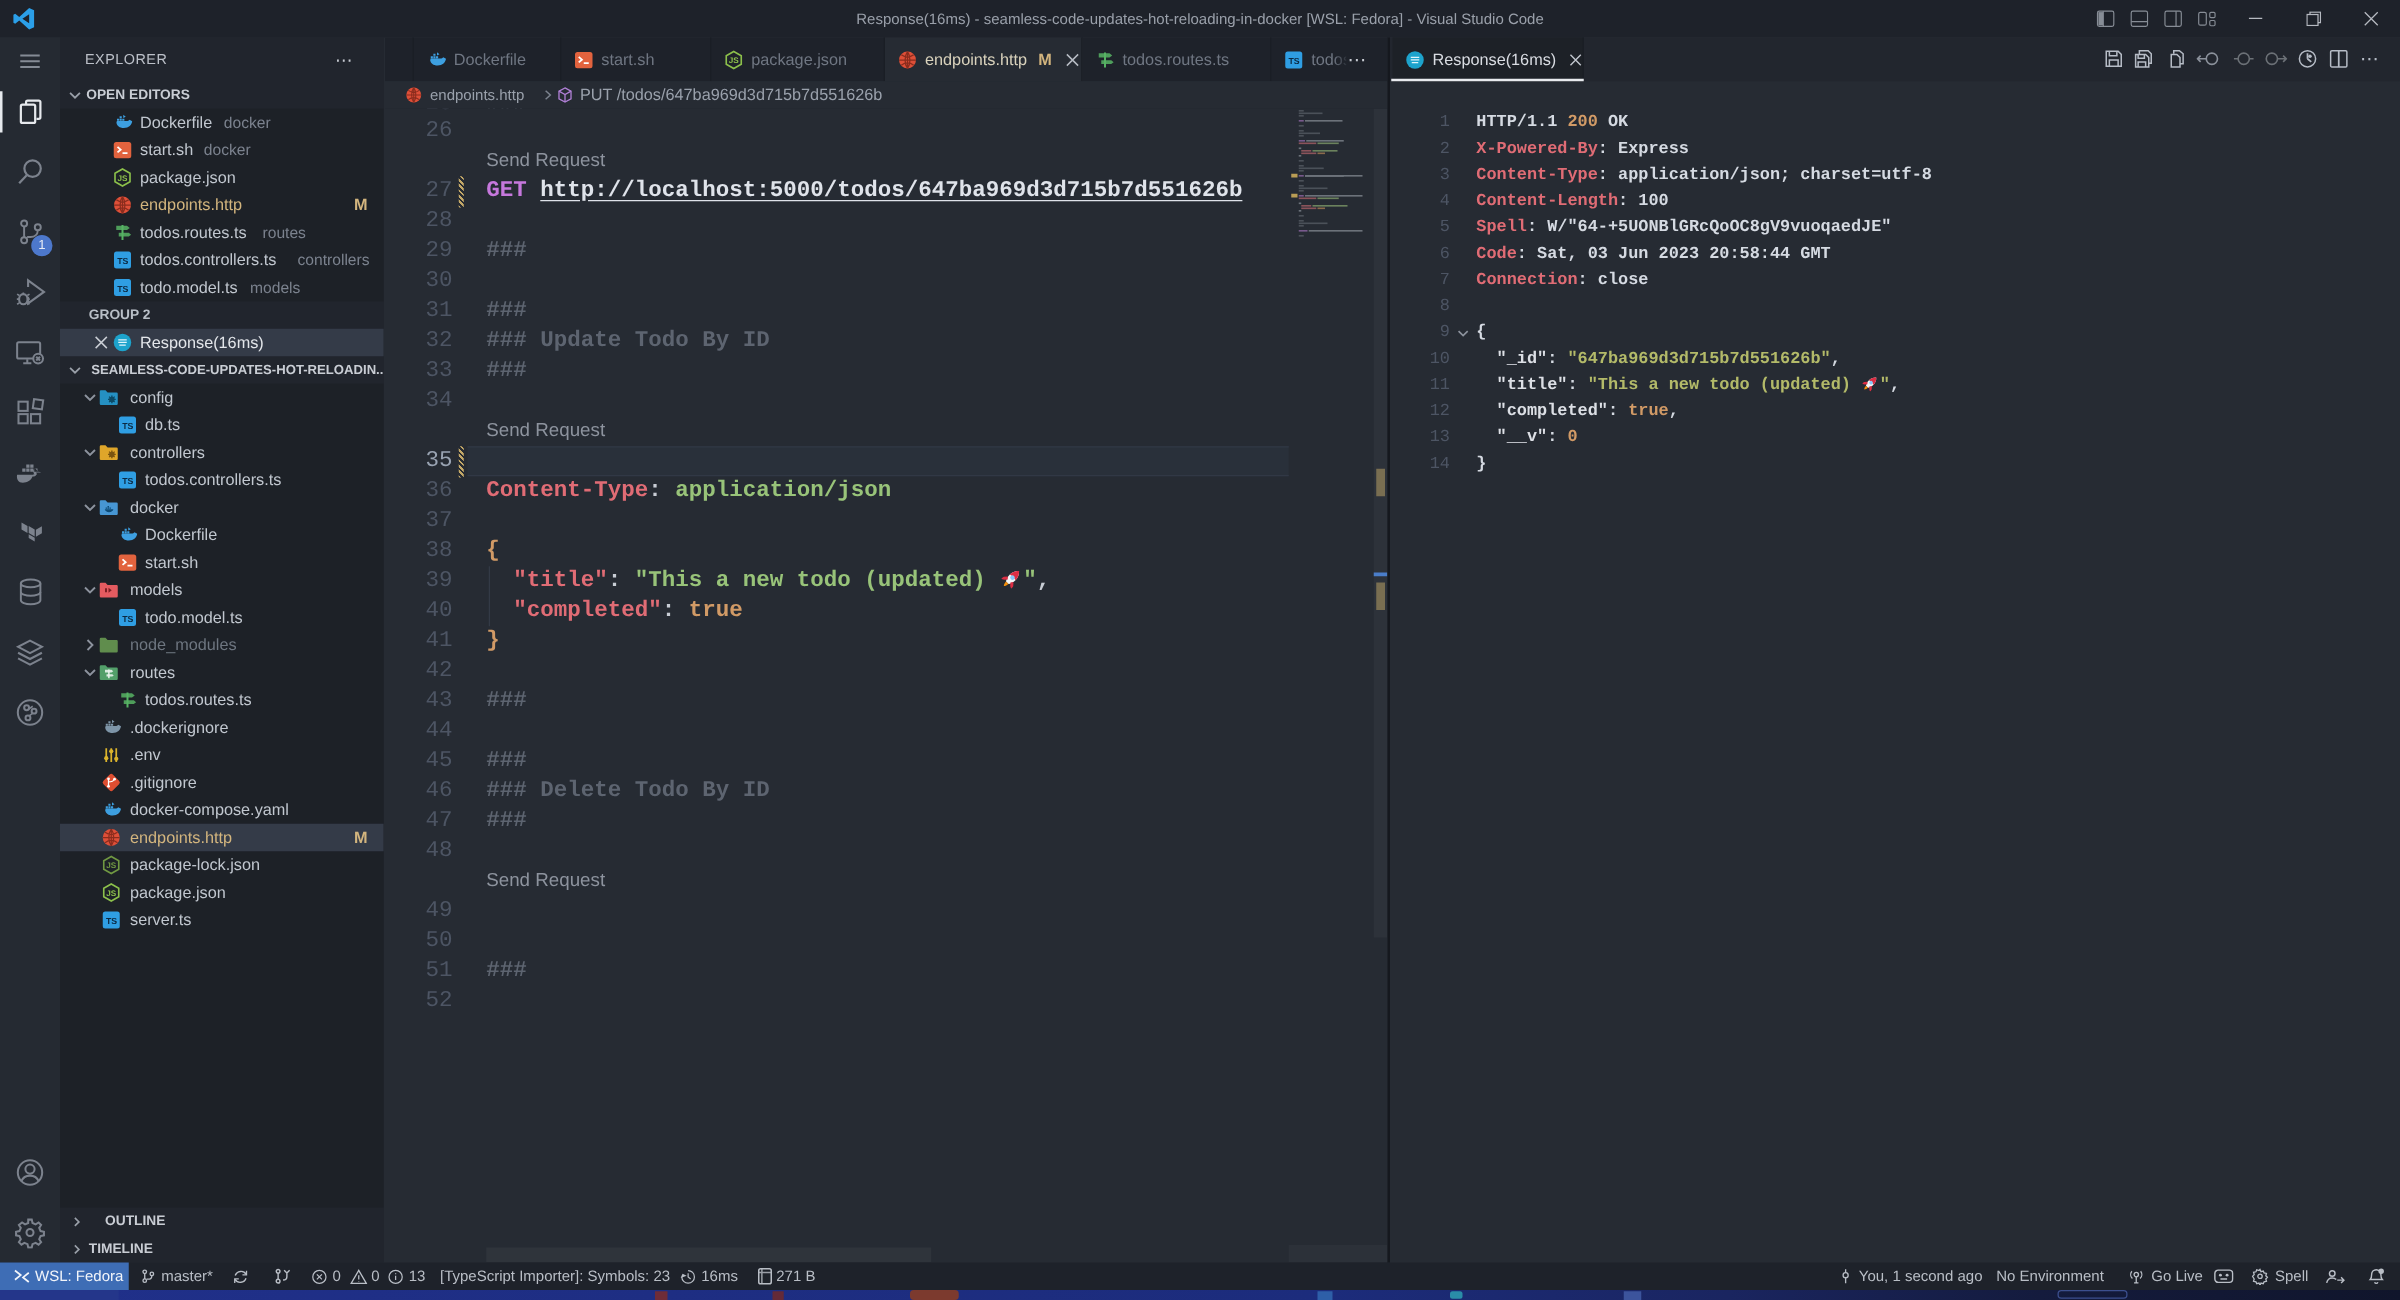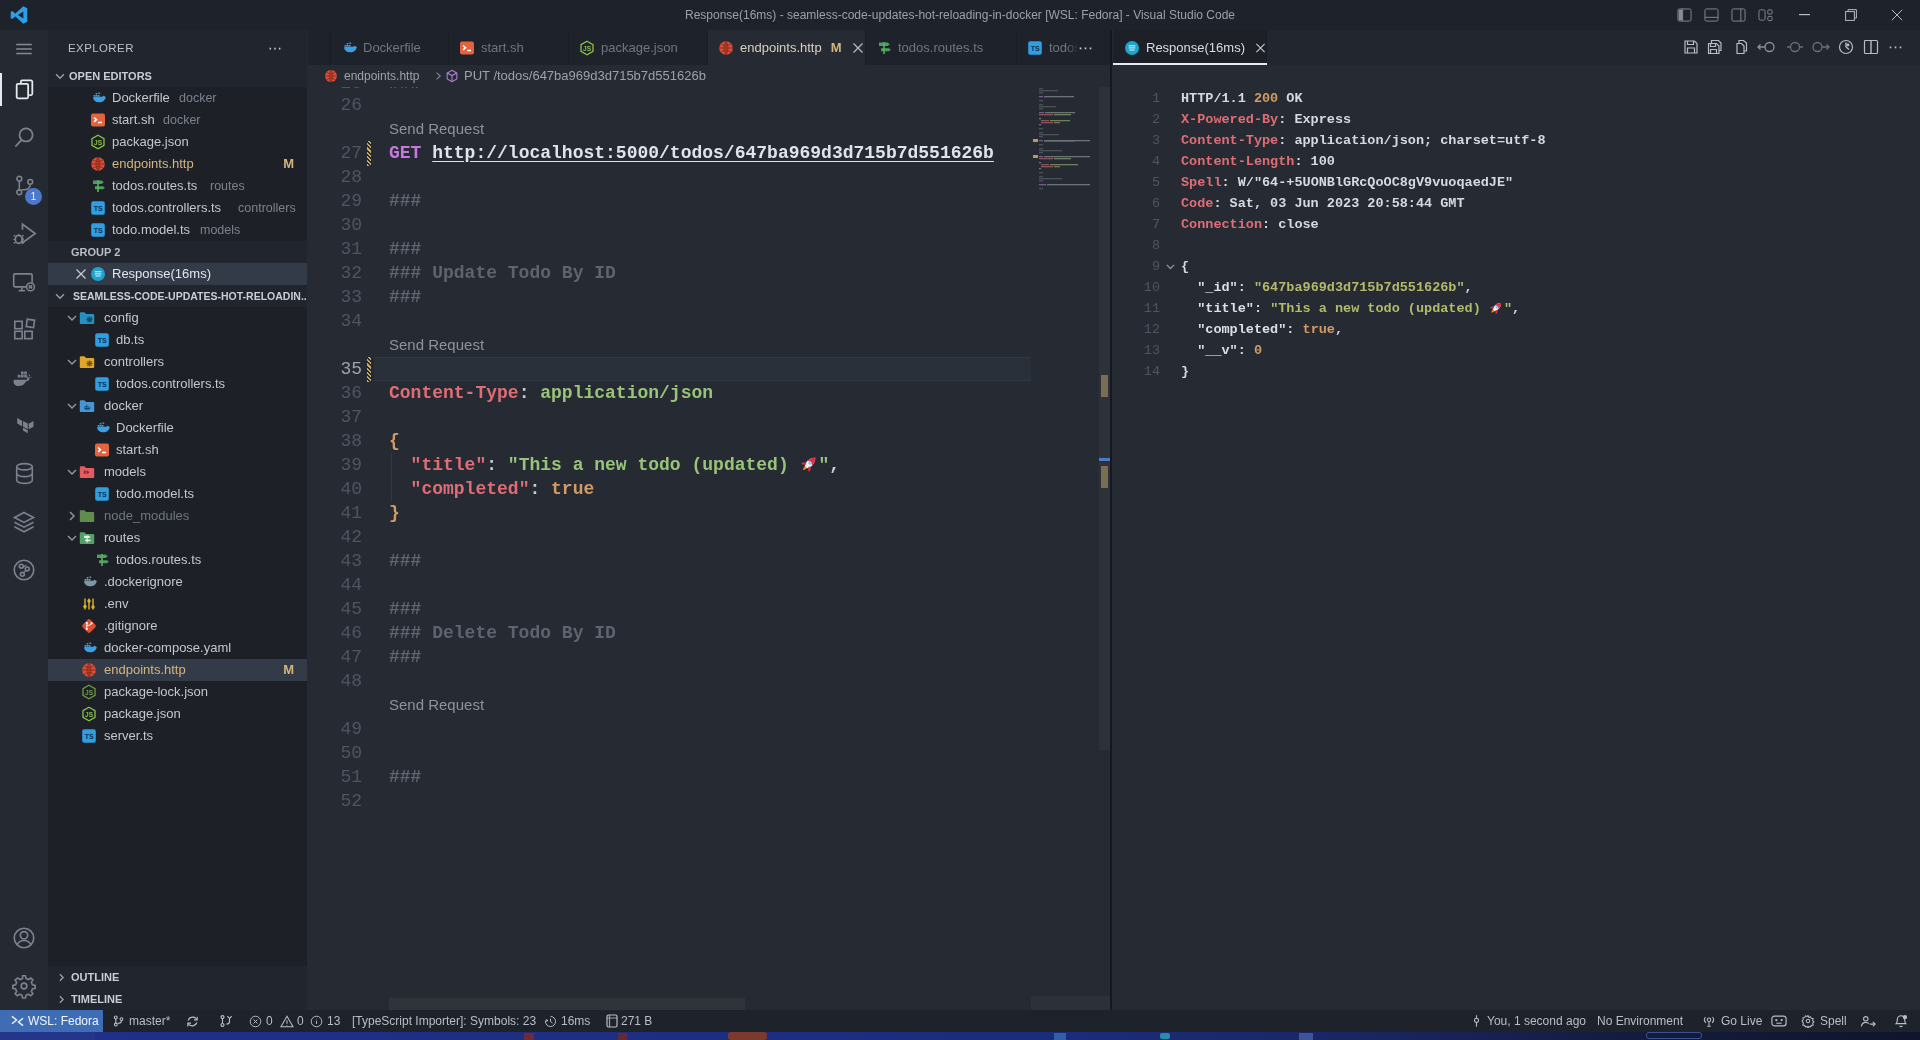--- a/index.html
+++ b/index.html
@@ -430,21 +430,21 @@
         <svg class="ficon" style="left:33px" width="16" height="16" viewBox="0 0 16 16">
           <rect x="1.2" y="1.2" width="13.6" height="13.6" rx="2" fill="#2f9ee3"></rect>
           <text x="8.2" y="11.4" font-size="7" font-weight="bold" fill="#0b2942" text-anchor="middle" font-family="Liberation Sans">TS</text>
         </svg>
         <span class="lbl" style="left:56px">server.ts</span>
       </div>
   <div class="sb-head" style="top:936px">
         <svg style="margin-left:7px" width="13" height="13" viewBox="0 0 16 16" fill="none" stroke="#9aa0a9" stroke-width="1.6">
           <path d="M6 4l4 4-4 4"></path>
         </svg>
-        <span style="margin-left:3px">OUTLINE</span>
+        <span style="margin-left:16px">OUTLINE</span>
       </div>
   <div class="sb-head" style="top:958px">
         <svg style="margin-left:7px" width="13" height="13" viewBox="0 0 16 16" fill="none" stroke="#9aa0a9" stroke-width="1.6">
           <path d="M6 4l4 4-4 4"></path>
         </svg>
         <span style="margin-left:3px">TIMELINE</span>
       </div>
 </div>
 <div id="group1">
   <div id="tabs1">

